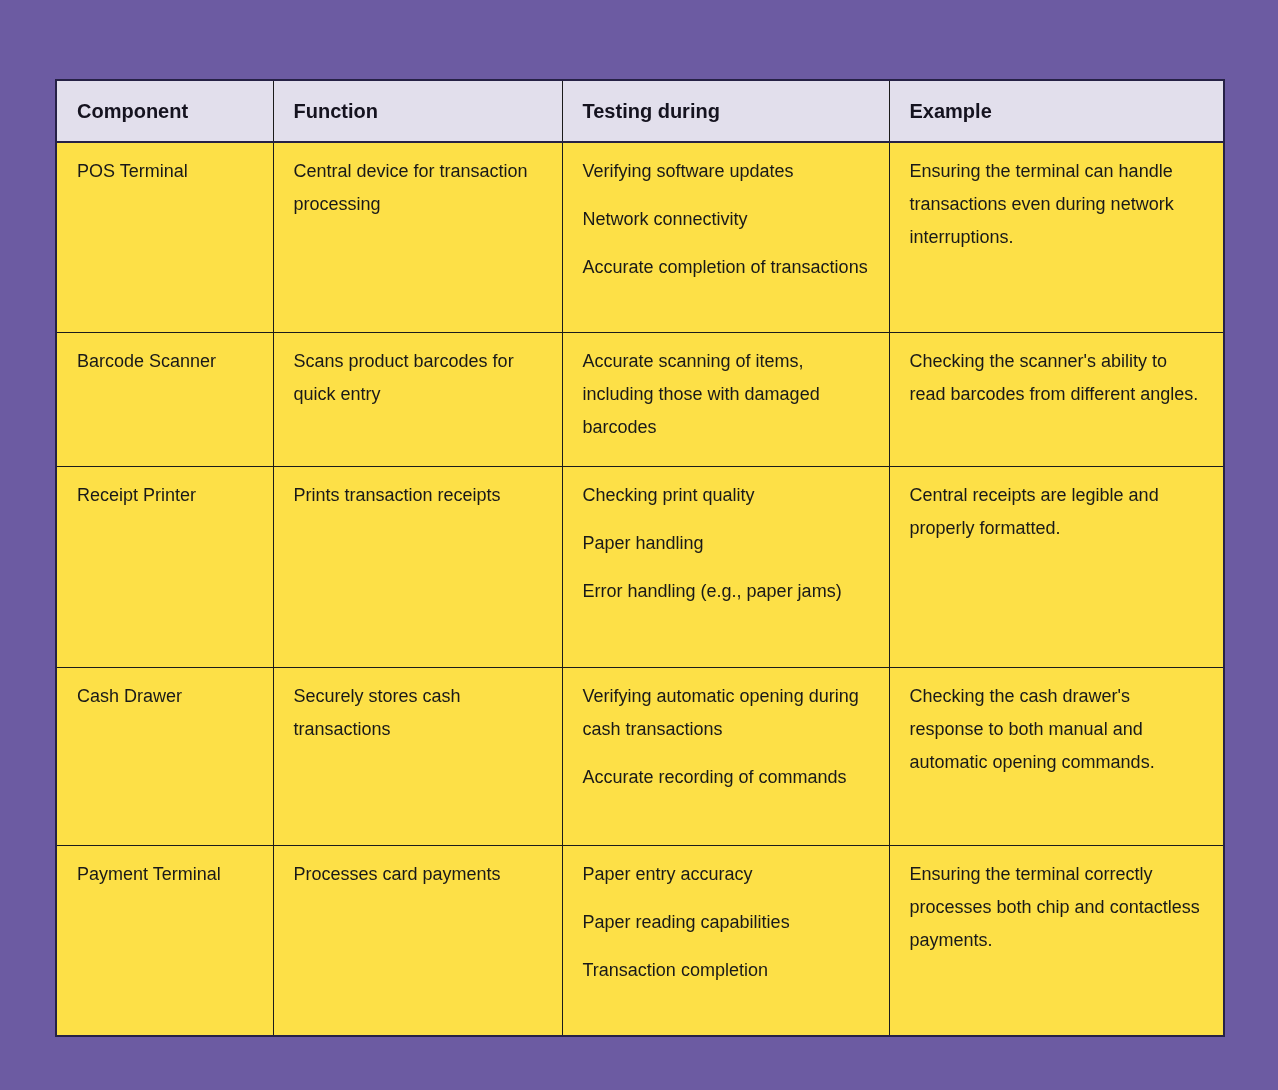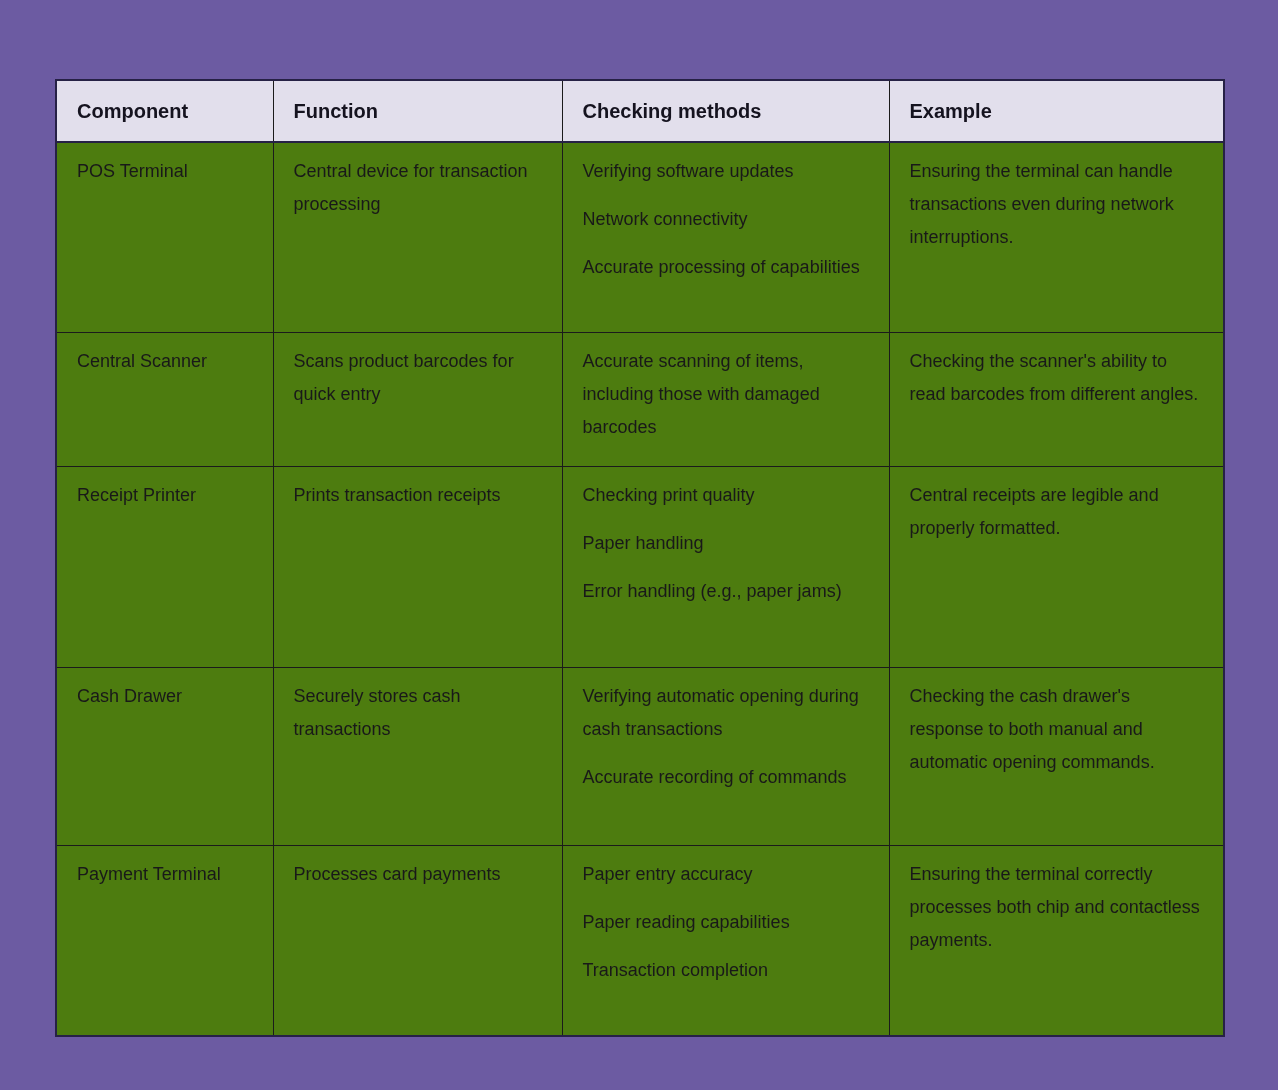--- a/index.html
+++ b/index.html
@@ -34,21 +34,21 @@
     background: #E2DFEC;
     height: 62px;
     vertical-align: middle;
     padding: 16px 20px;
     font-size: 20px;
     font-weight: 700;
     color: #15131F;
     border-bottom: 2px solid #262145;
   }
   .pos-table tbody td {
-    background: #4d7c0f;
+    background: #fde047;
     padding: 12px 20px;
     font-size: 18px;
     line-height: 33px;
     color: #191919;
   }
   .pos-table tbody td p {
     margin: 0 0 15px 0;
   }
   .pos-table tbody td p:last-child {
     margin-bottom: 0;
@@ -66,44 +66,44 @@
   <colgroup>
     <col style="width:217px">
     <col style="width:289px">
     <col style="width:327px">
     <col style="width:335px">
   </colgroup>
   <thead>
     <tr>
       <th>Component</th>
       <th>Function</th>
-      <th>Checking methods</th>
+      <th>Testing during</th>
       <th>Example</th>
     </tr>
   </thead>
   <tbody>
     <tr class="row-1">
       <td>
           <p>POS Terminal</p>
         </td>
       <td>
           <p>Central device for transaction processing</p>
         </td>
       <td>
         <p>Verifying software updates</p>
         <p>Network connectivity</p>
-        <p>Accurate processing of capabilities</p>
+        <p>Accurate completion of transactions</p>
       </td>
       <td>
           <p>Ensuring the terminal can handle transactions even during network interruptions.</p>
         </td>
     </tr>
     <tr class="row-2">
       <td>
-          <p>Central Scanner</p>
+          <p>Barcode Scanner</p>
         </td>
       <td>
           <p>Scans product barcodes for quick entry</p>
         </td>
       <td>
         <p>Accurate scanning of items, including those with damaged barcodes</p>
       </td>
       <td>
           <p>Checking the scanner's ability to read barcodes from different angles.</p>
         </td>

